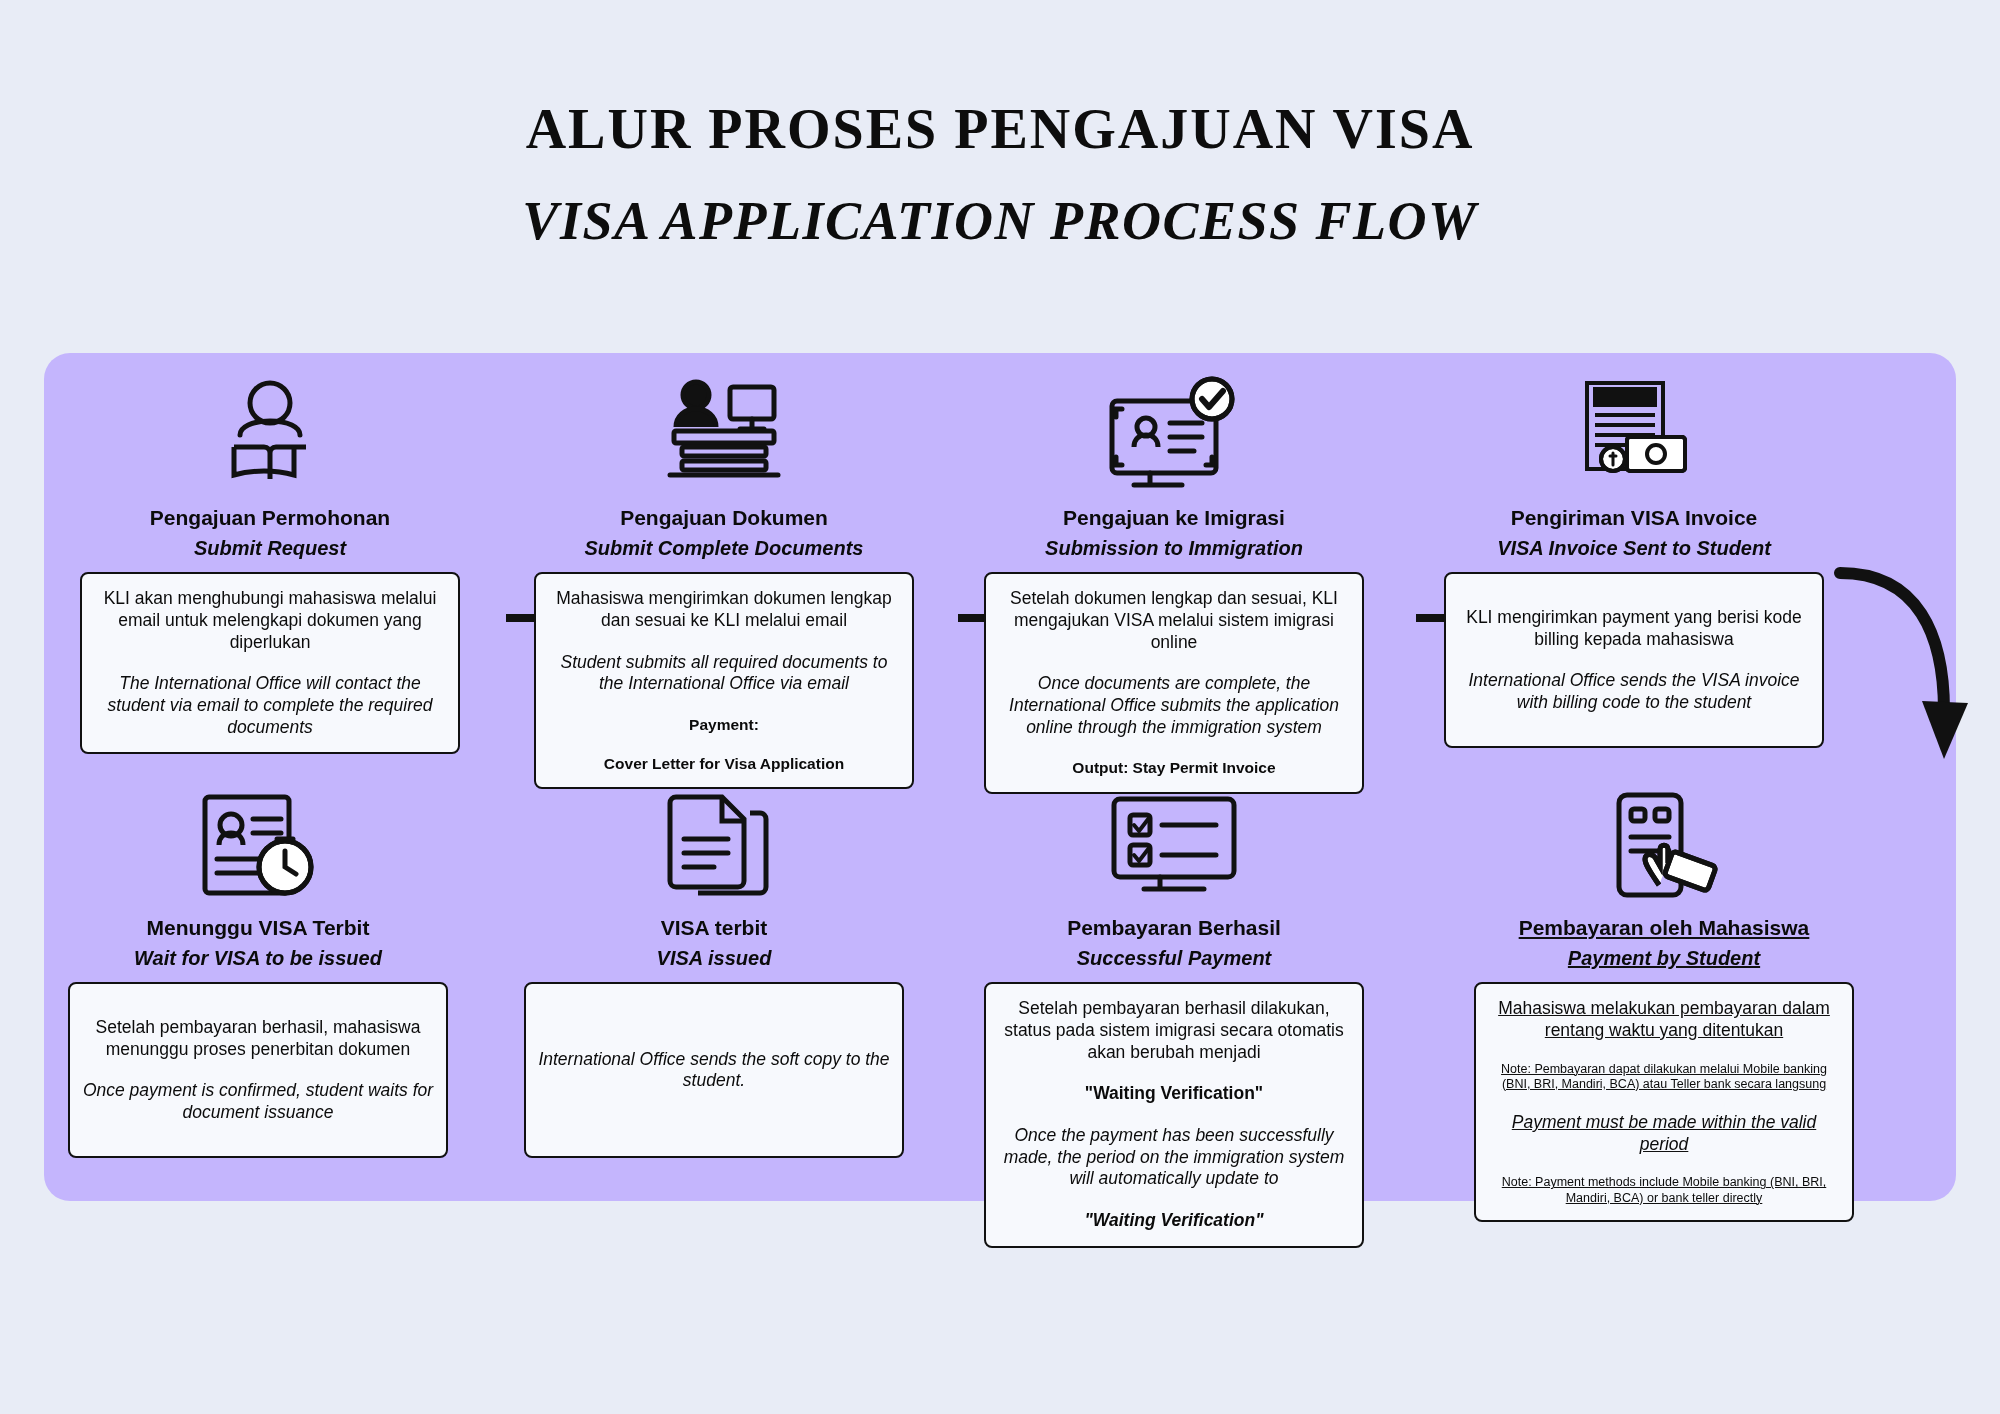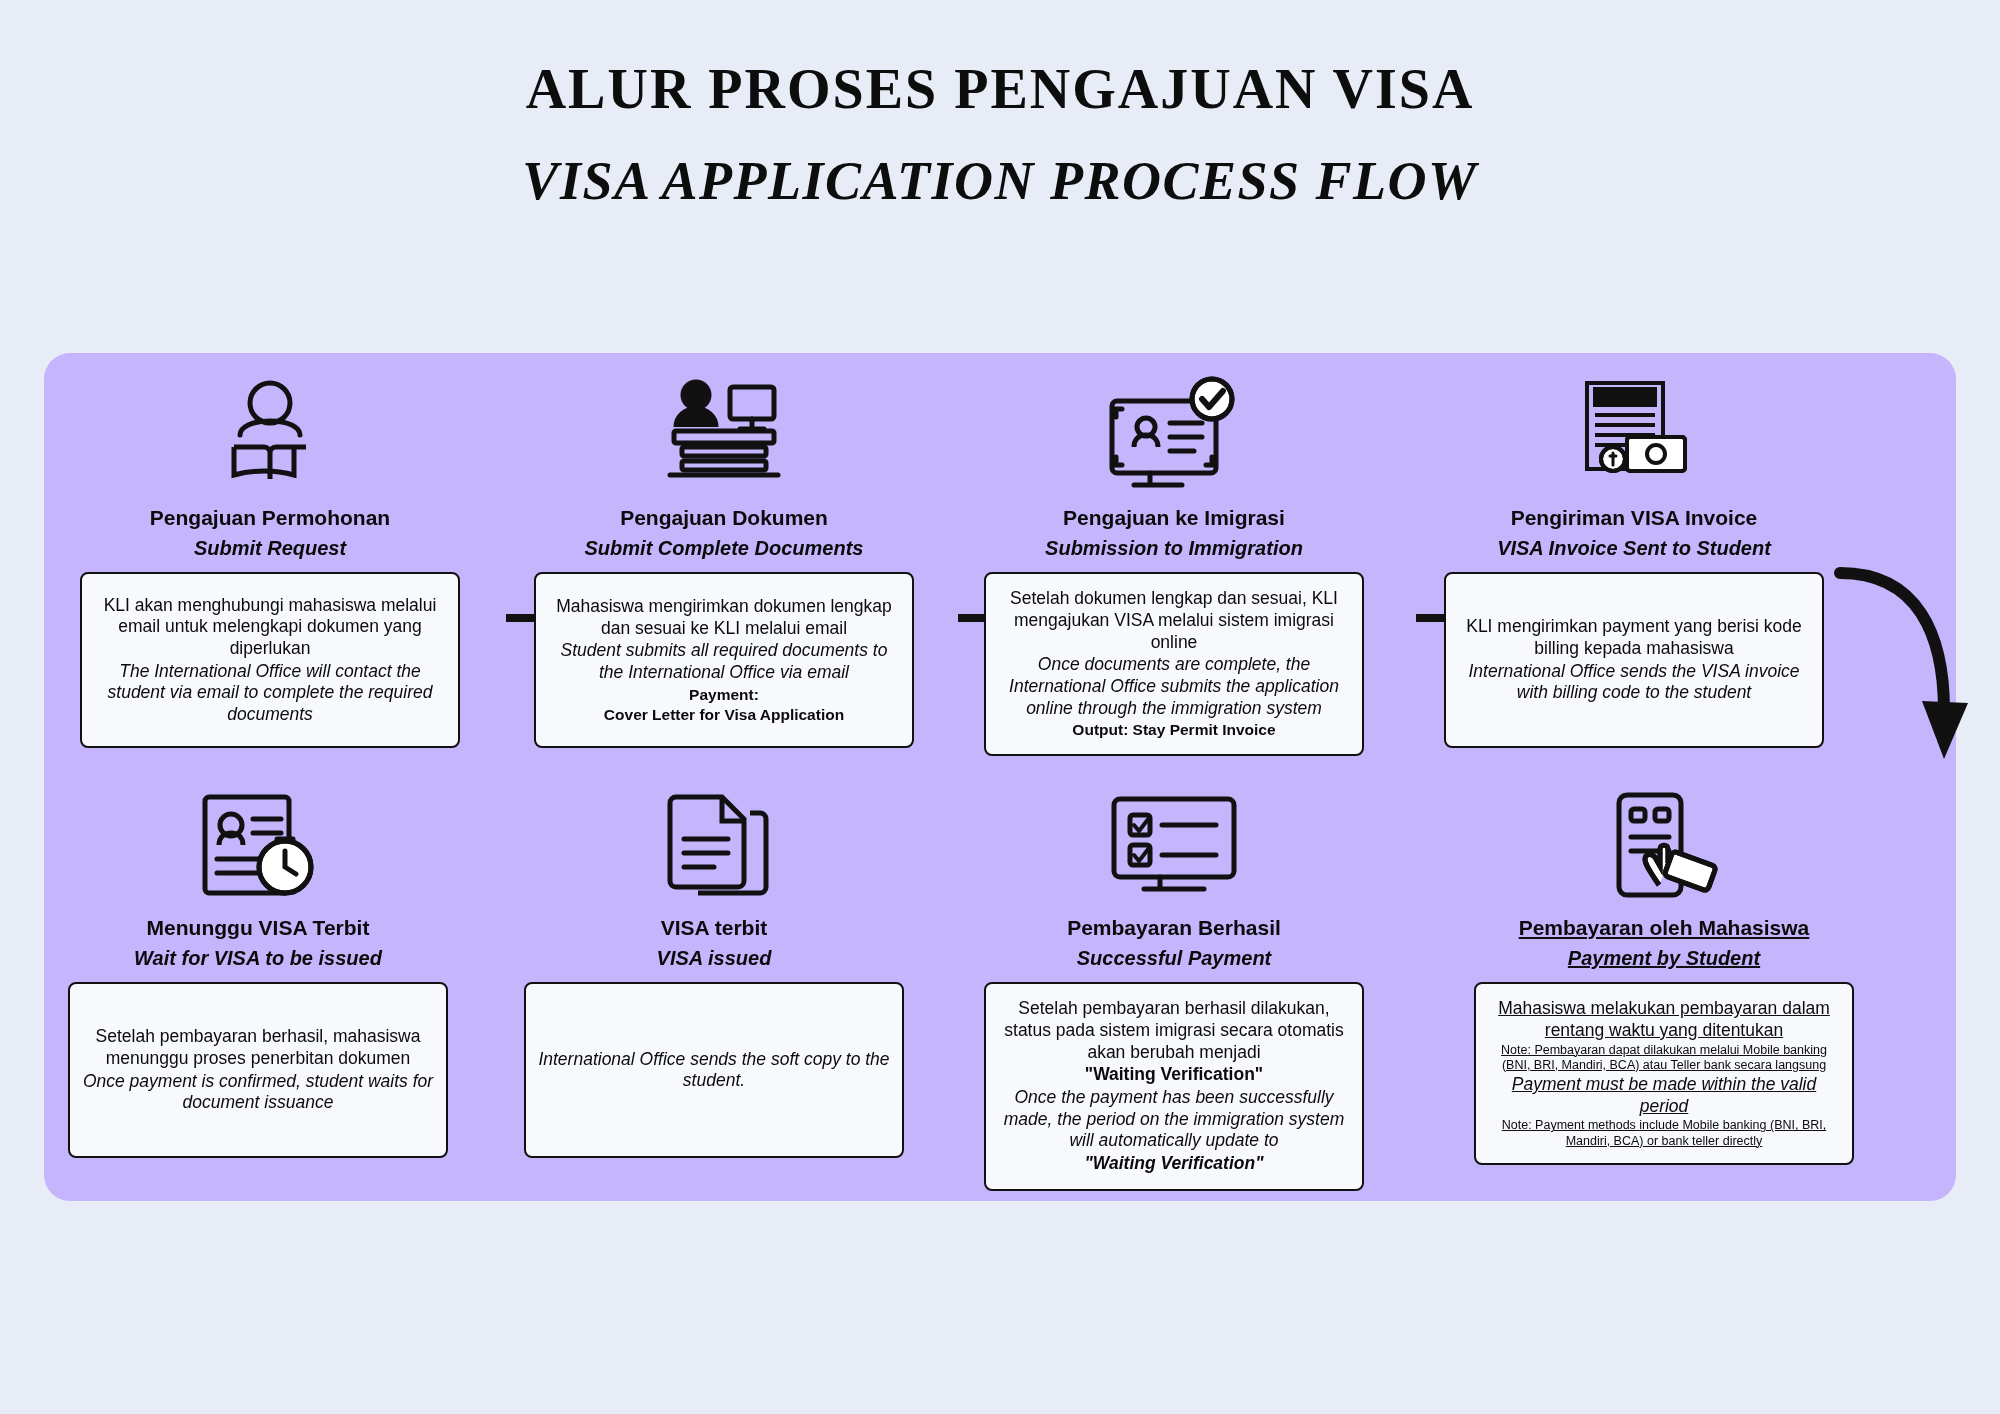--- a/index.html
+++ b/index.html
@@ -16,21 +16,21 @@
   }
   .page {
     position: relative;
     width: 2000px;
     height: 1414px;
     box-sizing: border-box;
   }
   
   .titles {
     text-align: center;
-    padding-top: 56px;
+    padding-top: 96px;
   }
   .title-main {
     font-family: "Liberation Serif", serif;
     font-weight: bold;
     font-size: 56px;
     letter-spacing: 2px;
     color: #0d0d0d;
     line-height: 1.18;
   }
   .title-sub {
@@ -95,21 +95,21 @@
     margin-top: 12px;
     border: 2px solid #111;
     border-radius: 8px;
     background: #f7f9fd;
     padding: 14px 12px;
     box-sizing: border-box;
     min-height: 176px;
     display: flex;
     flex-direction: column;
     justify-content: center;
-    gap: 1px;
+    gap: 20px;
   }
   .box p {
     margin: 0;
     font-size: 17.5px;
     line-height: 1.24;
     color: #0b0b0b;
   }
   .box p.en {
     font-style: italic;
   }

